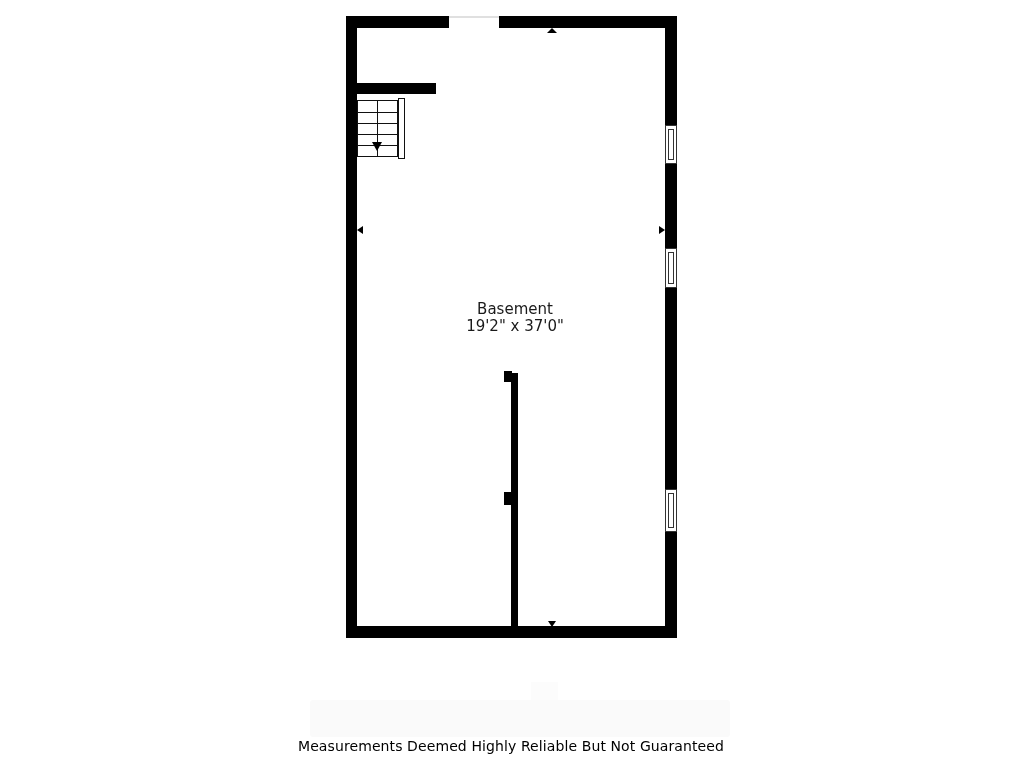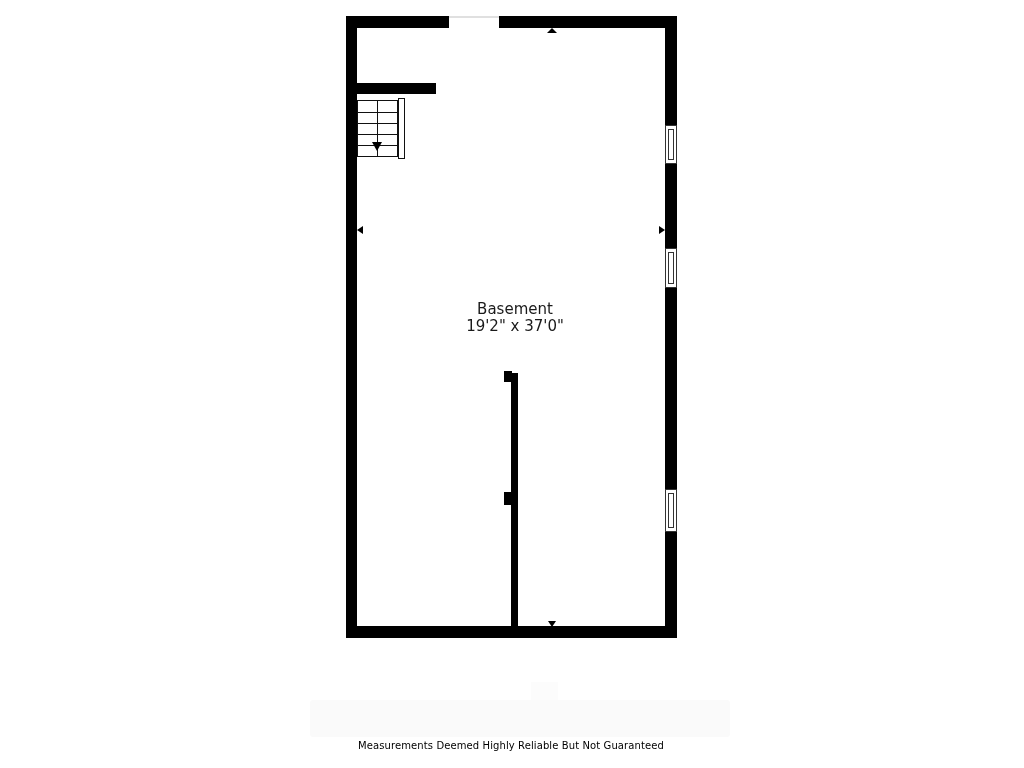--- a/index.html
+++ b/index.html
@@ -57,21 +57,21 @@
   .watermark-band {
     position: absolute; left: 310px; top: 700px; width: 420px; height: 37px;
     background: #fafafa; border-radius: 3px;
   }
   .watermark-tab {
     position: absolute; left: 531px; top: 682px; width: 27px; height: 18px;
     background: #fcfcfc;
   }
   .disclaimer {
     position: absolute; left: 0; right: 2px; top: 741px;
-    text-align: center; font-size: 10px; line-height: 10px; color: #000;
+    text-align: center; font-size: 14px; line-height: 10px; color: #000;
     letter-spacing: 0.1px;
   }
 </style>
 </head>
 <body>
 
 <div class="canvas">
 
   <div class="watermark-tab"></div>
   <div class="watermark-band"></div>

